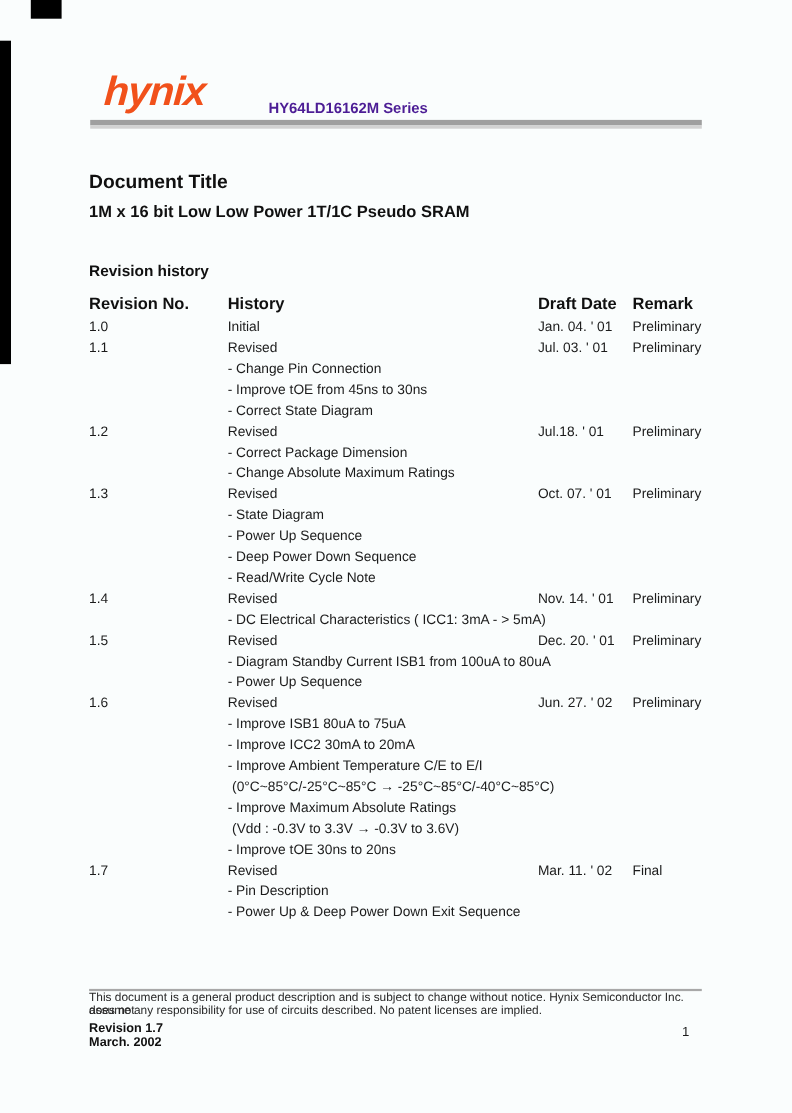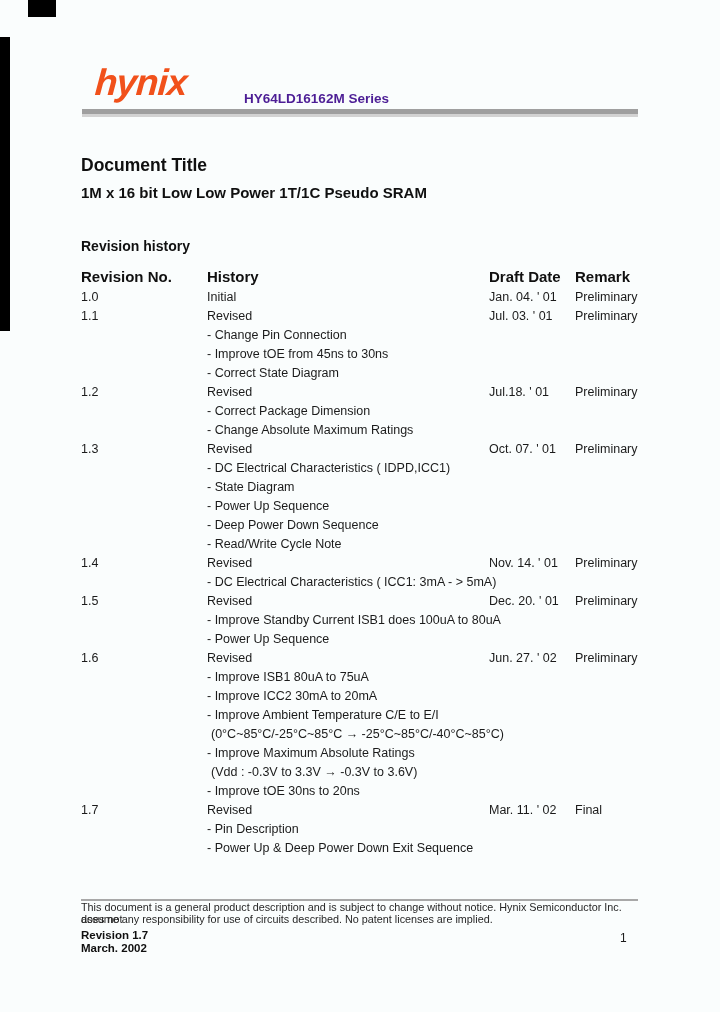--- a/index.html
+++ b/index.html
@@ -104,23 +104,20 @@
       <div class="trow">
         <span class="c-hist">- Change Absolute Maximum Ratings</span>
       </div>
       <div class="trow">
         <span class="c-rev">1.3</span>
         <span class="c-hist">Revised</span>
         <span class="c-date">Oct. 07. ' 01</span>
         <span class="c-remark">Preliminary</span>
       </div>
       <div class="trow">
-        <span class="c-hist">- DC Electrical Characteristics ( IDPD,ICC1)</span>
-      </div>
-      <div class="trow">
         <span class="c-hist">- State Diagram</span>
       </div>
       <div class="trow">
         <span class="c-hist">- Power Up Sequence</span>
       </div>
       <div class="trow">
         <span class="c-hist">- Deep Power Down Sequence</span>
       </div>
       <div class="trow">
         <span class="c-hist">- Read/Write Cycle Note</span>
@@ -134,21 +131,21 @@
       <div class="trow">
         <span class="c-hist">- DC Electrical Characteristics ( ICC1: 3mA - &gt; 5mA)</span>
       </div>
       <div class="trow">
         <span class="c-rev">1.5</span>
         <span class="c-hist">Revised</span>
         <span class="c-date">Dec. 20. ' 01</span>
         <span class="c-remark">Preliminary</span>
       </div>
       <div class="trow">
-        <span class="c-hist">- Improve Standby Current ISB1 does 100uA to 80uA</span>
+        <span class="c-hist">- Diagram Standby Current ISB1 from 100uA to 80uA</span>
       </div>
       <div class="trow">
         <span class="c-hist">- Power Up Sequence</span>
       </div>
       <div class="trow">
         <span class="c-rev">1.6</span>
         <span class="c-hist">Revised</span>
         <span class="c-date">Jun. 27. ' 02</span>
         <span class="c-remark">Preliminary</span>
       </div>

